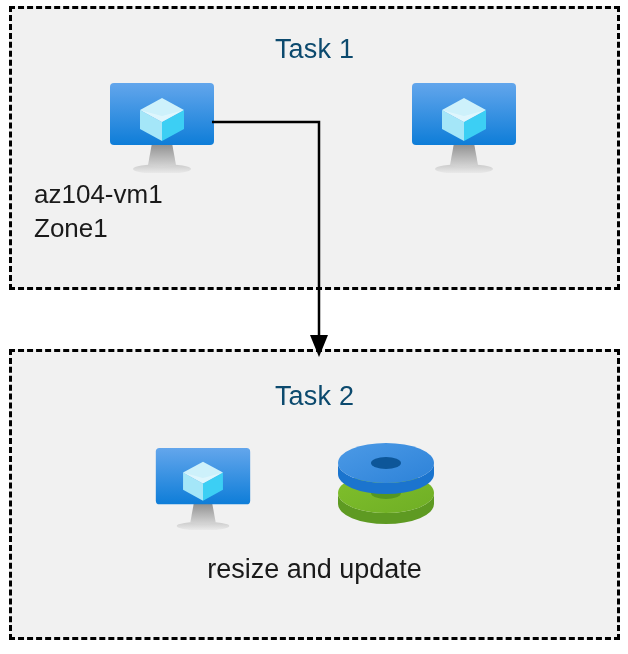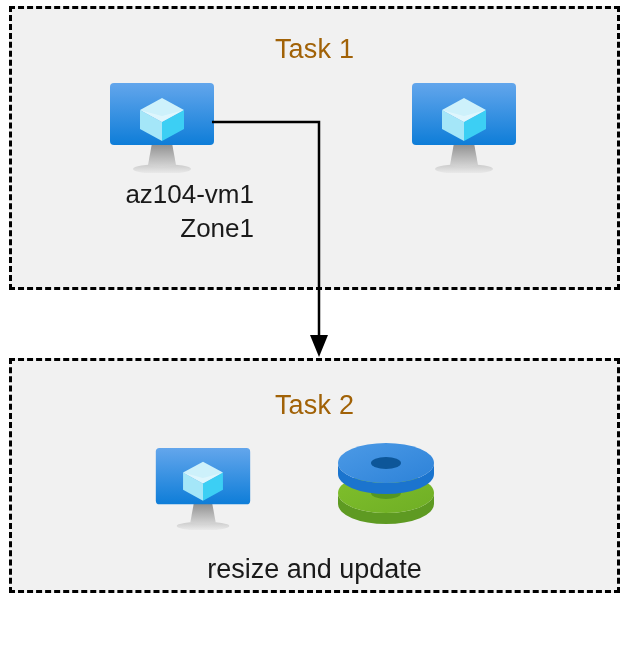--- a/index.html
+++ b/index.html
@@ -27,50 +27,50 @@
     box-sizing: border-box;
   }
   #task1-box {
     left: 9px;
     top: 6px;
     width: 611px;
     height: 284px;
   }
   #task2-box {
     left: 9px;
-    top: 358px;
+    top: 349px;
     width: 611px;
-    height: 235px;
+    height: 291px;
   }
 
   .task-title {
     position: absolute;
     left: 0;
     width: 100%;
     text-align: center;
-    color: #a16207;
+    color: #0c4a6e;
     font-size: 27px;
     font-weight: 400;
     letter-spacing: 0.2px;
     line-height: 1;
     white-space: nowrap;
   }
   #task1-title { top: 27px; }
   #task2-title { top: 31px; }
 
   
   .vm-icon {
     position: absolute;
   }
   .vm-icon svg { display: block; }
 
   
   .node-label {
     position: absolute;
-    text-align: right;
+    text-align: left;
     color: #1a1a1a;
     font-size: 26px;
     line-height: 1.32;
     white-space: pre-line;
   }
 
   
   #disks-icon {
     position: absolute;
   }

